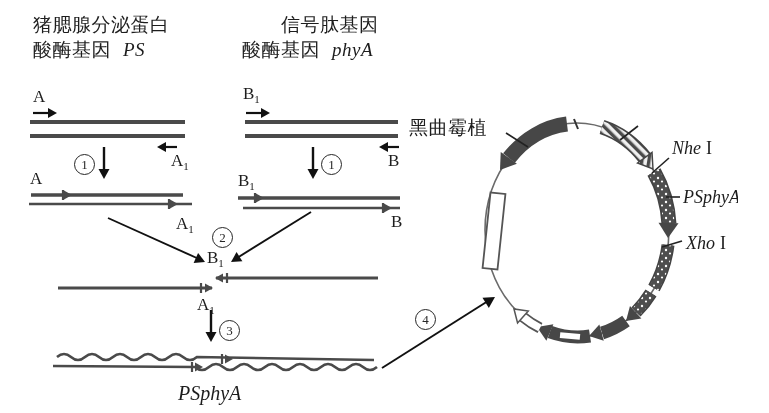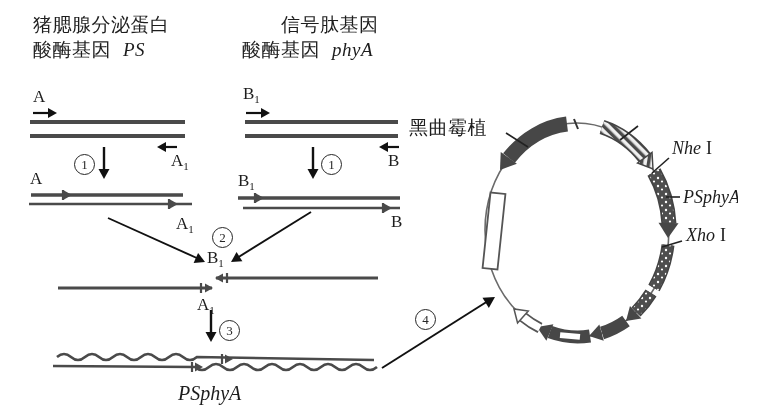--- a/index.html
+++ b/index.html
@@ -170,15 +170,15 @@
   <span class="lbl lat" style="left:207px;top:247px"><span>B</span><sub>1</sub></span>
   <span class="lbl lat" style="left:197px;top:294px"><span>A</span><sub>1</sub></span>
   <div class="circ" style="left:219px;top:320px">3</div>
 
   <span class="lbl big-it" style="left:178px;top:381px">PSphyA</span>
   <div class="circ" style="left:415px;top:309px">4</div>
 
   <span class="lbl cn" style="left:409px;top:116px">黑曲霉植</span>
   <span class="lbl sm" style="left:672px;top:137px"><span class="it">Nhe</span><span class="roman">I</span></span>
   <span class="lbl sm it" style="left:683px;top:186px">PSphyA</span>
-  <span class="lbl sm" style="left:686px;top:224px"><span class="it">Xho</span><span class="roman">I</span></span>
+  <span class="lbl sm" style="left:686px;top:232px"><span class="it">Xho</span><span class="roman">I</span></span>
 
 </div>
 
 </body></html>

